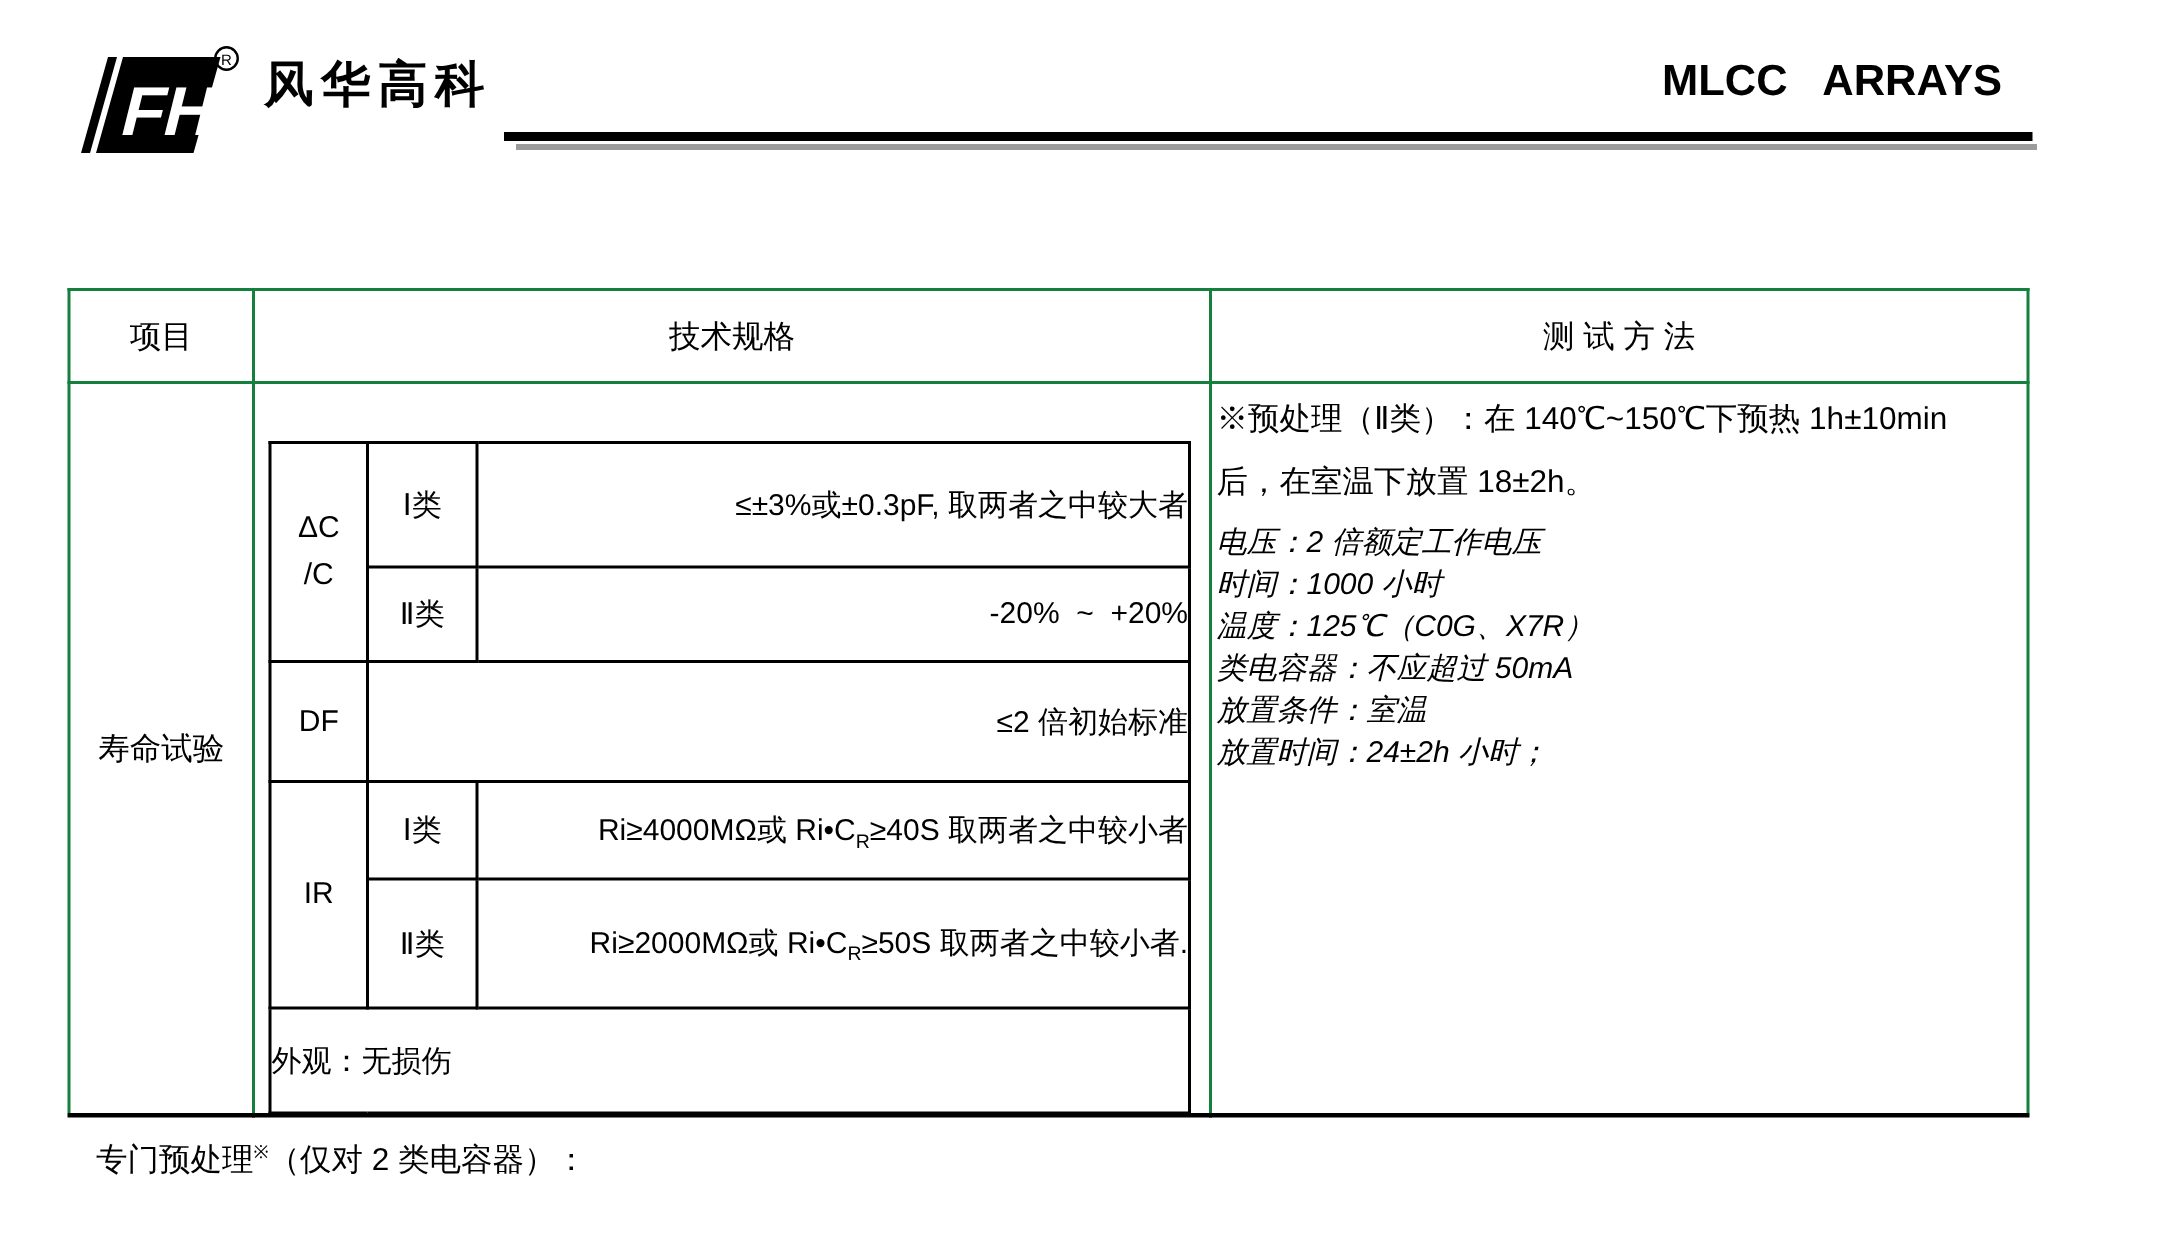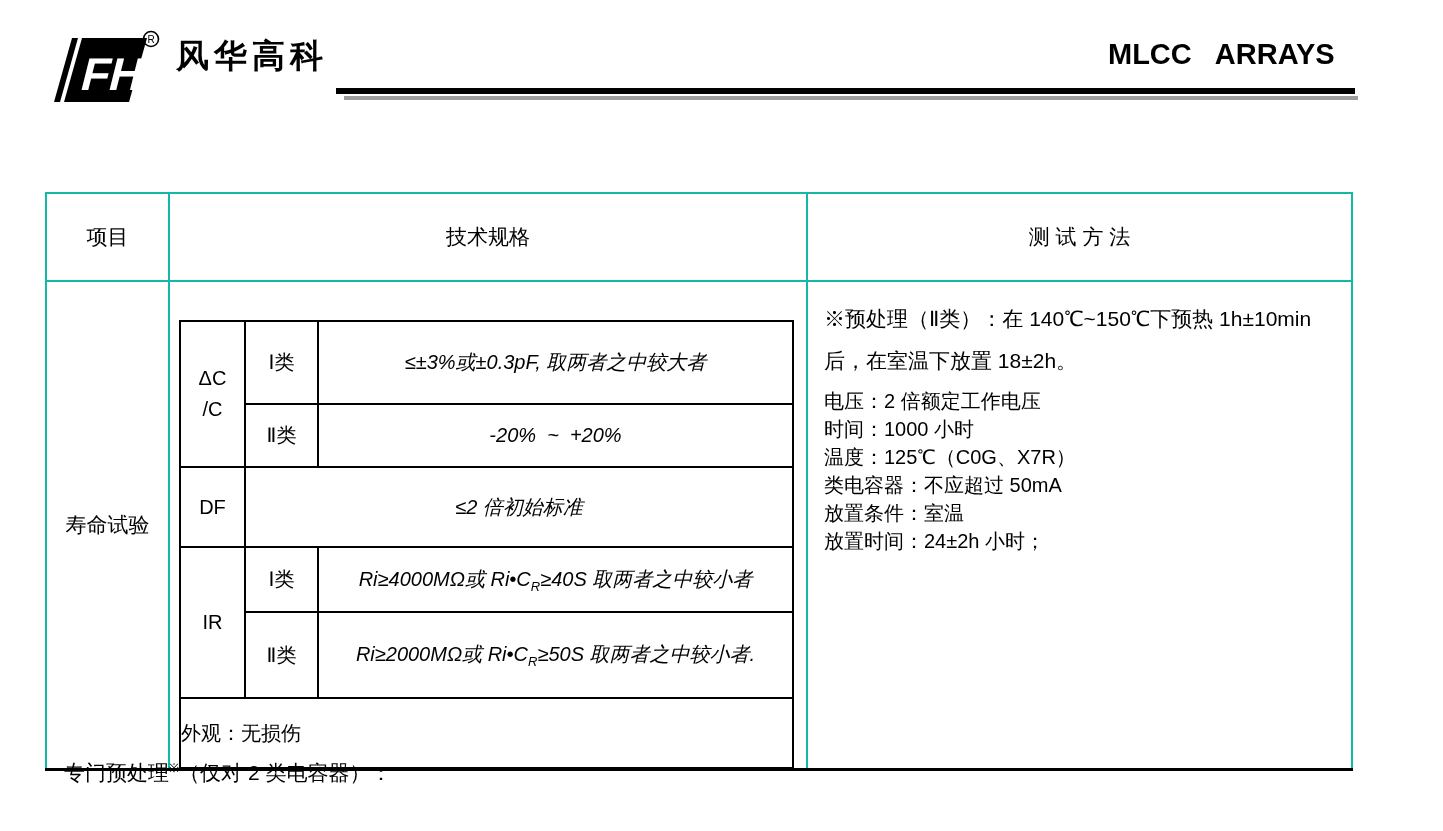--- a/index.html
+++ b/index.html
@@ -13,39 +13,39 @@
   .logo-svg{position:absolute;left:50px;top:28px;}
   .brand-cn{position:absolute;left:176px;top:34px;font-size:33px;font-weight:bold;letter-spacing:5px;}
   .brand-en{position:absolute;left:176px;top:71px;font-size:29px;font-weight:bold;letter-spacing:1px;}
   .doc-title{position:absolute;left:1108px;top:38px;font-size:29px;font-weight:bold;white-space:pre;}
   .rule-black{position:absolute;left:336px;top:88px;width:1019px;height:6px;background:#000;}
   .rule-gray{position:absolute;left:344px;top:96px;width:1014px;height:4px;background:#9c9c9c;}
 
   
   table{border-collapse:collapse;table-layout:fixed;}
   .outer{position:absolute;left:45px;top:192px;width:1306px;border:2px solid #000;border-bottom-width:3px;}
-  .outer th,.outer td{border:2px solid #14b8a6;padding:16px;}
+  .outer th,.outer td{border:2px solid #15803d;padding:3px;}
   .outer th{font-size:21px;font-weight:normal;text-align:center;height:54px;}
   .item-cell{text-align:center;vertical-align:middle;font-size:21px;}
   .body-row{height:488px;}
   .spec-cell{position:relative;vertical-align:top;}
   .method-cell{vertical-align:top;padding:106px 18px 0 14px;}
 
   
   .inner{position:absolute;left:9px;top:38px;width:613px;}
   .inner td{border:2px solid #000;font-size:20px;padding:0;}
   .lab{text-align:center;vertical-align:middle;}
-  .val{text-align:center;vertical-align:middle;padding-left:16px;font-style:italic;}
+  .val{text-align:right;vertical-align:middle;padding-left:16px;}
   .dc-lab{line-height:1.55;}
   .appearance-cell{padding-left:20px;vertical-align:middle;}
   .inner sub{font-size:13px;}
 
   
   .pretreat div{font-size:21px;line-height:42px;}
-  .method-lines{margin-top:5px;}
+  .method-lines{margin-top:5px;font-style:italic;}
   .method-lines div{font-size:20px;line-height:28px;}
 
   
   .footnote{position:absolute;left:64px;top:752px;font-size:21px;line-height:33px;}
   .footnote sup{font-size:12px;}
 </style>
 </head>
 <body>
 
 <div class="page">

